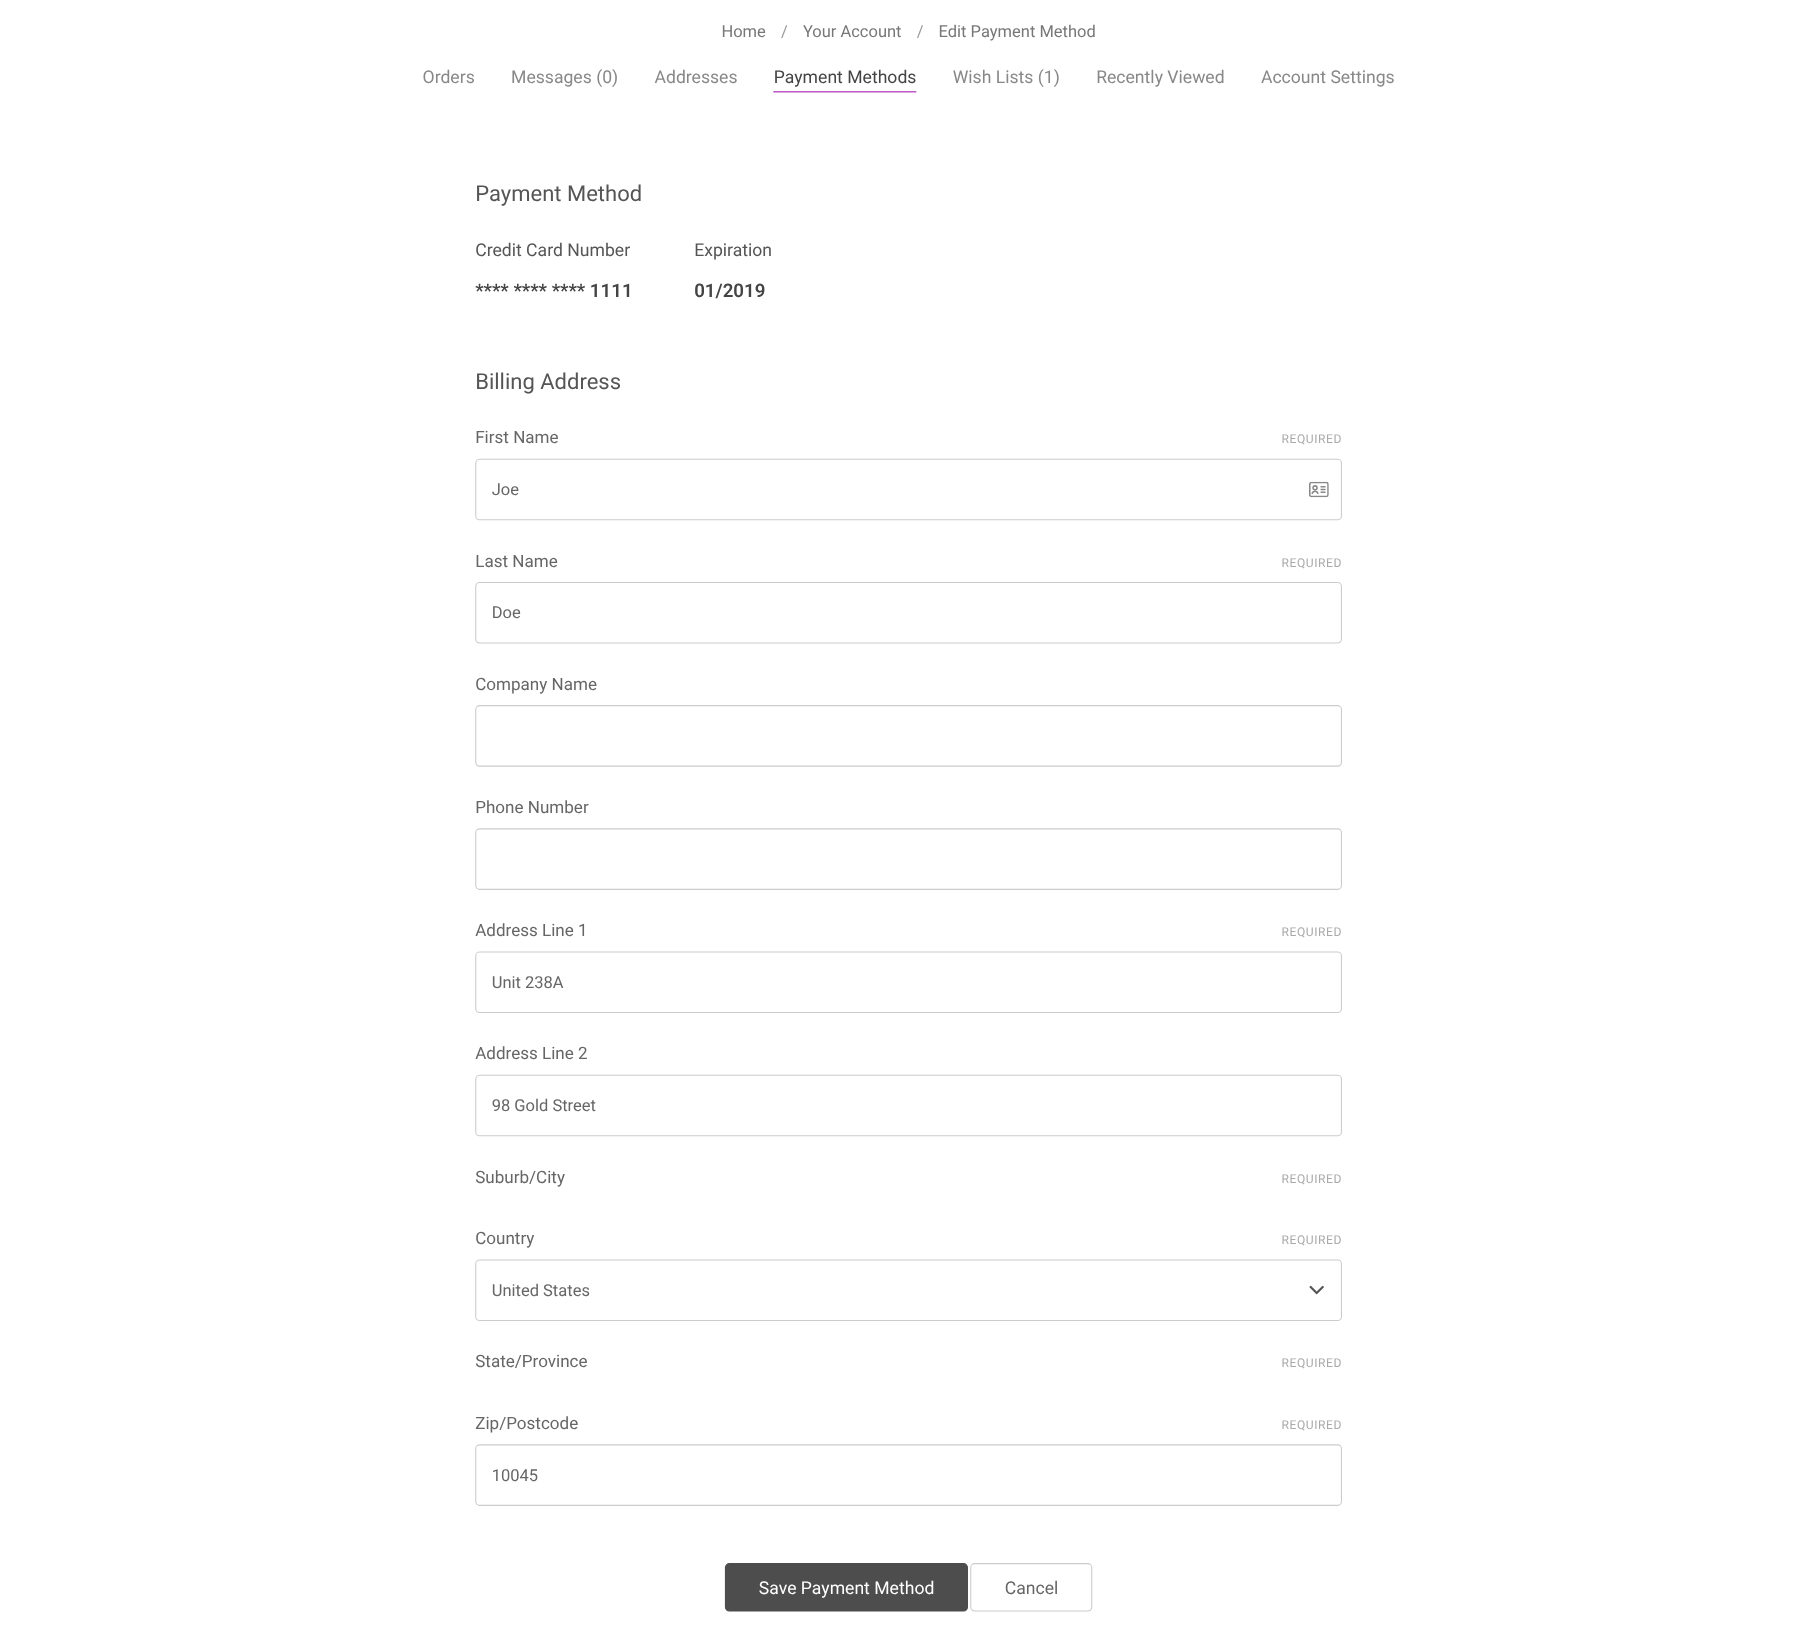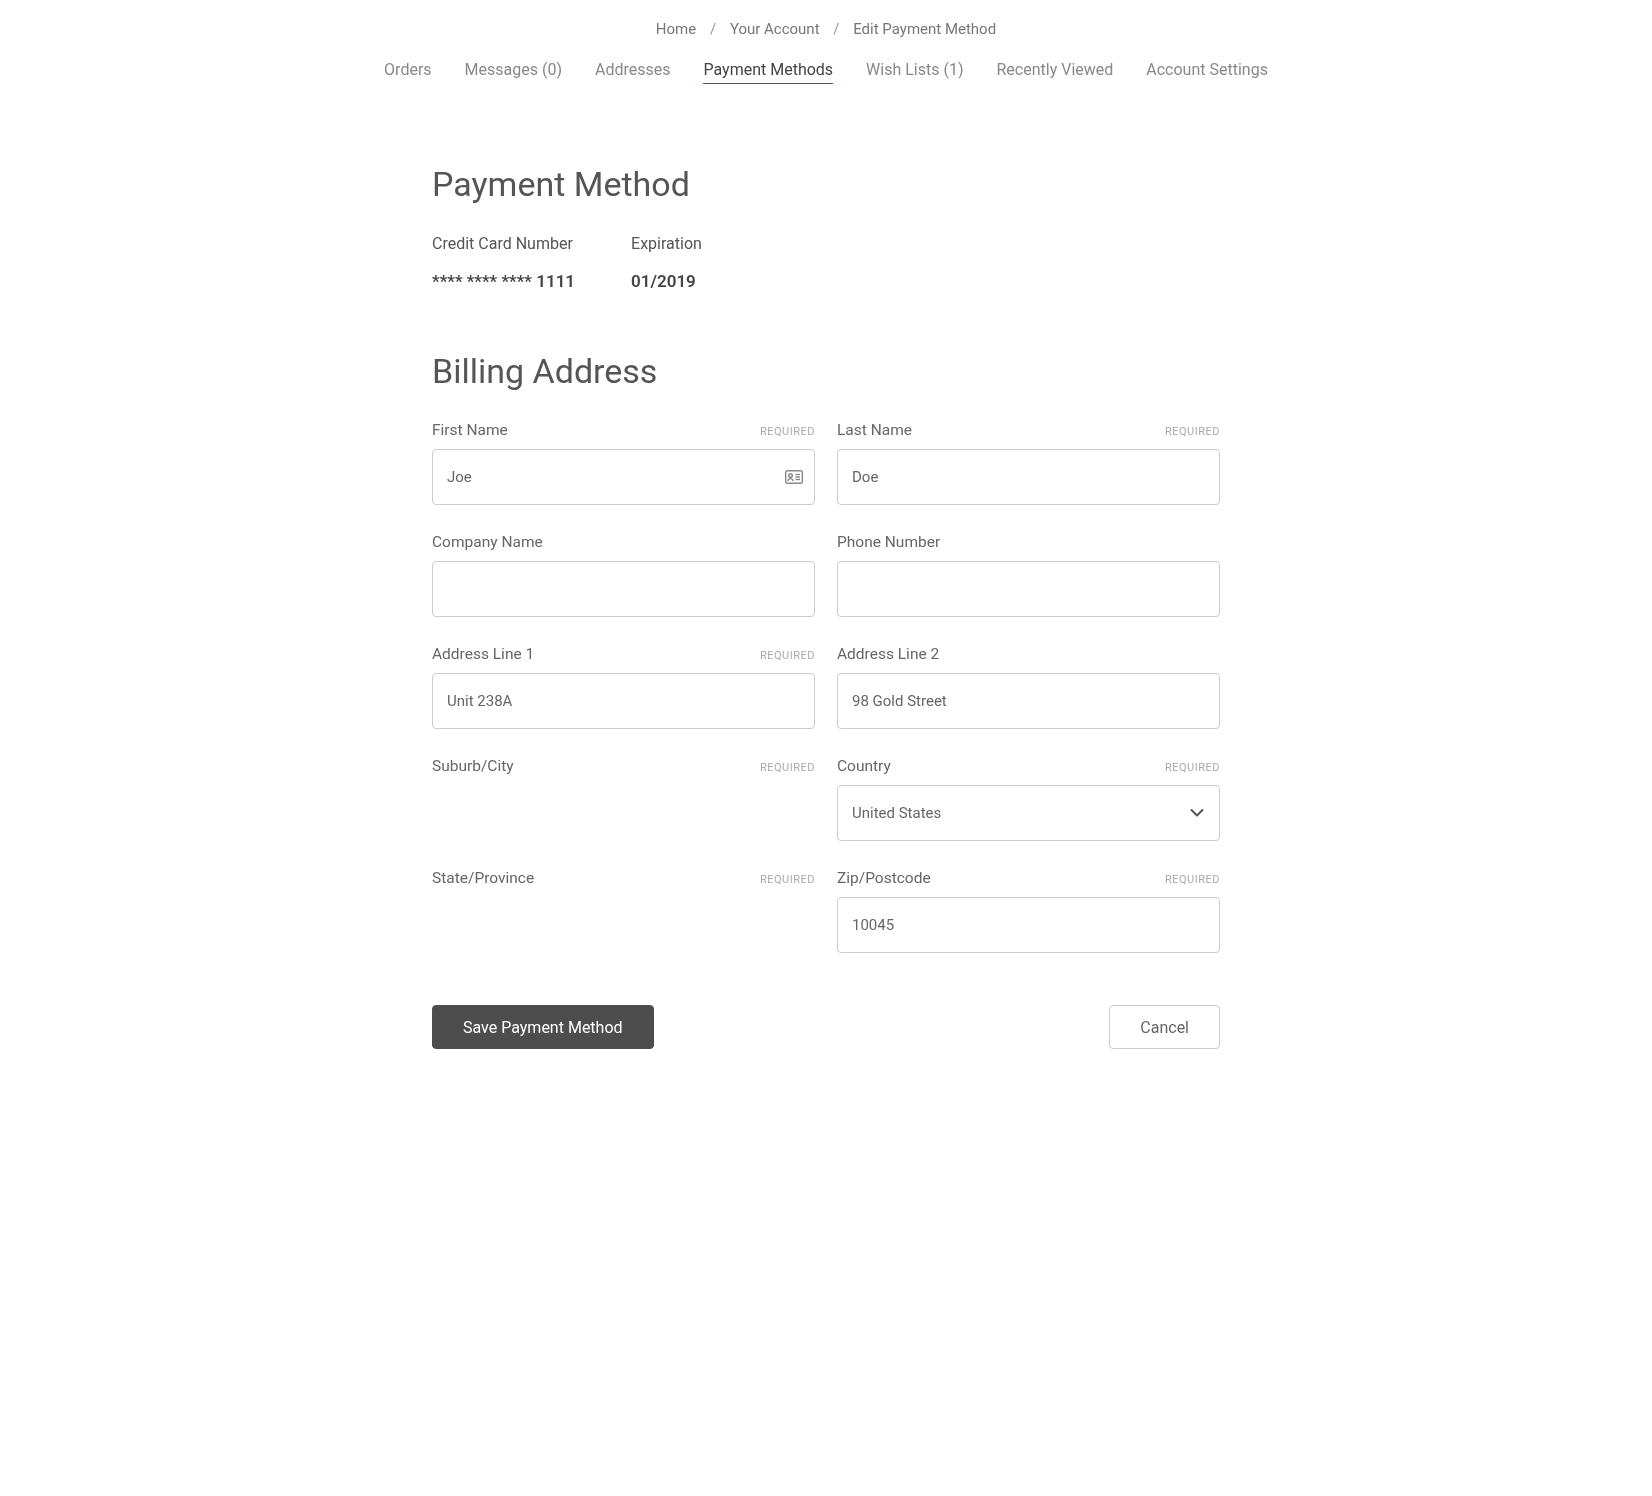--- a/index.html
+++ b/index.html
@@ -44,21 +44,21 @@
     border-bottom: 1px solid transparent;
   }
   .tab.active {
     color: #444;
     border-bottom: 1px solid #a21caf;
   }
   .content {
     padding: 0 168px;
   }
   .section-title {
-    font-size: 34px;
+    font-size: 20px;
     font-weight: 400;
     color: #555;
     margin-bottom: 30px;
   }
   .payment-row {
     display: flex;
     gap: 56px;
     margin-bottom: 60px;
   }
   .payment-block .label {
@@ -66,21 +66,21 @@
     color: #555;
     margin-bottom: 18px;
   }
   .payment-block .value {
     font-size: 17px;
     font-weight: 600;
     color: #444;
   }
   .form-grid {
     display: grid;
-    grid-template-columns: 1fr 1fr;
+    grid-template-columns: 1fr;
     gap: 28px 22px;
   }
   .field { }
   .field-label-row {
     display: flex;
     justify-content: space-between;
     align-items: baseline;
     margin-bottom: 10px;
   }
   .field-label {
@@ -125,21 +125,21 @@
     right: 16px;
     top: 50%;
     transform: translateY(-50%);
     pointer-events: none;
     color: #555;
     display: flex;
   }
   .actions {
     margin-top: 52px;
     display: flex;
-    justify-content: space-between;
+    justify-content: center;
     gap: 2px;
   }
   .btn {
     height: 44px;
     padding: 0 30px;
     border-radius: 4px;
     font-size: 16px;
     cursor: pointer;
     font-family: inherit;
   }

